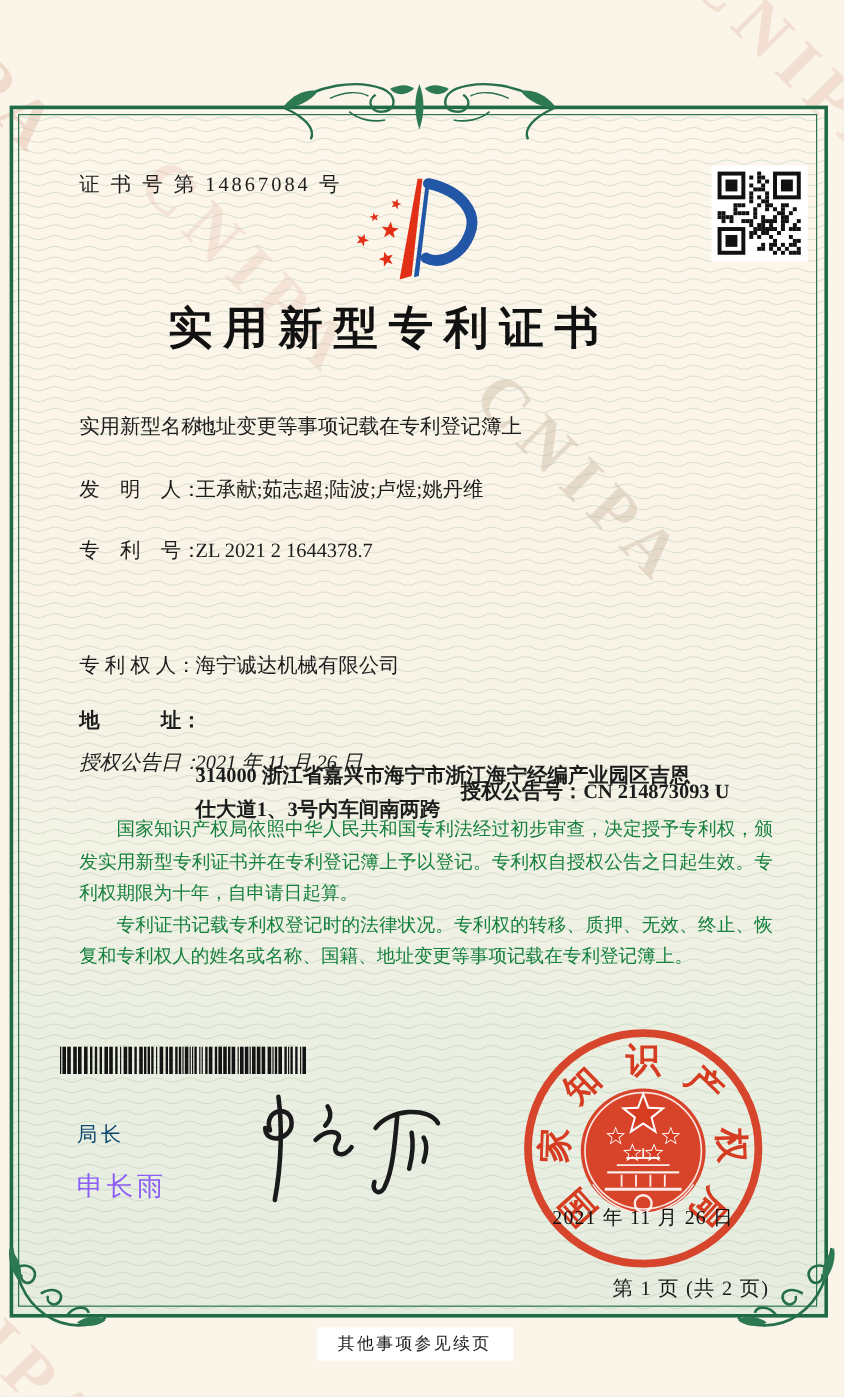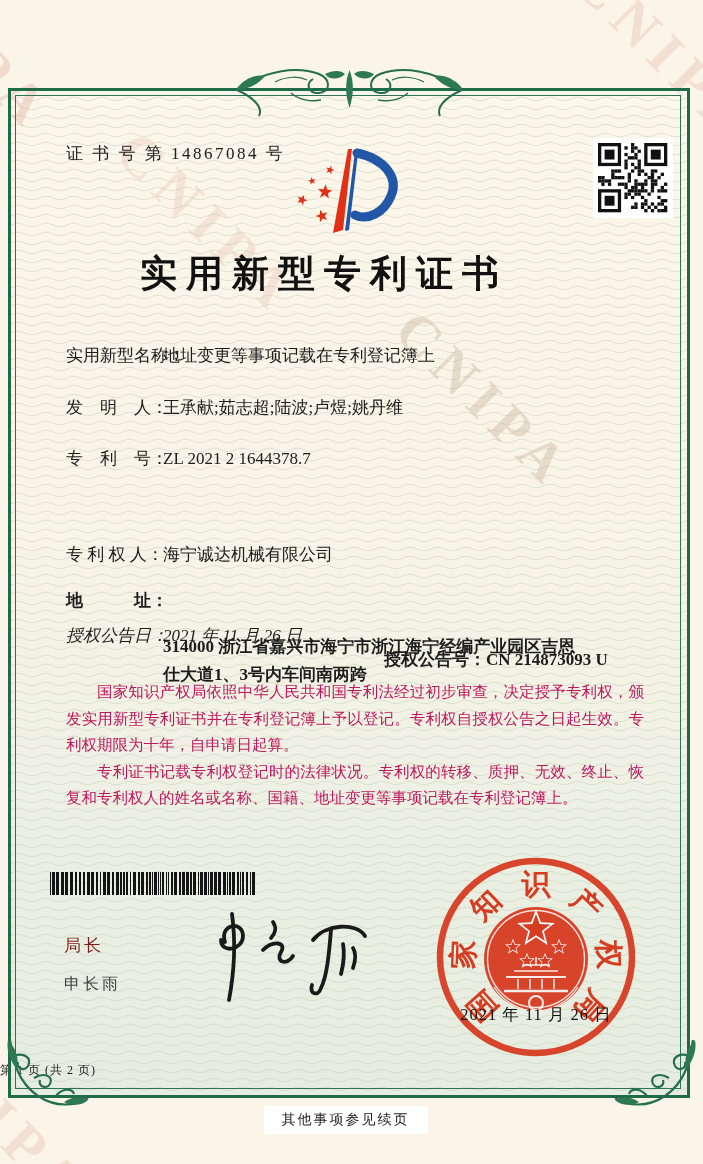--- a/index.html
+++ b/index.html
@@ -31,34 +31,34 @@
   .title{left:0;top:249px;width:648px;text-align:center;font-size:37px;font-weight:bold;
          letter-spacing:9px;z-index:3;color:#111;}
   .frow{left:66px;font-size:17px;z-index:3;white-space:nowrap;}
   .frow .lab{display:inline-block;width:97px;}
   .r1{top:344px;}.r2{top:396px;}.r3{top:447px;text-align:right;}.r4{top:497px;}.r5{top:543px;}
   .r6{top:589px;font-weight:bold;}.r7{top:624px;font-style:italic;}
   .grant2{left:384px;top:648px;font-size:17px;z-index:3;white-space:nowrap;font-weight:bold;}
   .addr-val{display:inline-block;vertical-align:top;line-height:28px;margin-top:44px;}
   .addr-val .line{display:block;white-space:nowrap;}
   .paras{left:66px;top:679px;width:578px;font-size:15.5px;line-height:26.5px;
-         text-align:justify;z-index:3;color:#be185d;}
+         text-align:justify;z-index:3;color:#15803d;}
   .paras p{margin:0;text-indent:2em;}
   .barcode{left:50px;top:872px;z-index:3;}
   .signer-title{left:64px;top:934px;font-size:17px;letter-spacing:3px;z-index:3;
-     font-family:"Liberation Sans","DejaVu Sans",sans-serif;color:#7f1d1d;}
-  .signer-name{left:64px;top:974px;font-size:16px;letter-spacing:3px;z-index:3;
-     font-family:"Liberation Sans","DejaVu Sans",sans-serif;color:#404040;}
+     font-family:"Liberation Sans","DejaVu Sans",sans-serif;color:#0c4a6e;}
+  .signer-name{left:64px;top:974px;font-size:22px;letter-spacing:3px;z-index:3;
+     font-family:"Liberation Sans","DejaVu Sans",sans-serif;color:#8b5cf6;}
   .sig{left:185px;top:910px;z-index:3;}
   .seal{left:436px;top:857px;z-index:4;}
   .seal-char{font-size:29px;font-weight:bold;fill:#d63c22;text-anchor:middle;
      dominant-baseline:central;font-family:"Liberation Serif",serif;}
   .seal-date{left:436px;top:1004px;width:200px;text-align:center;font-size:16.5px;
      letter-spacing:1px;z-index:5;color:#111;}
-  .page-info{left:0;top:1062px;width:641px;text-align:left;font-size:12px;
+  .page-info{left:0;top:1062px;width:641px;text-align:right;font-size:17px;
      letter-spacing:1px;z-index:3;}
   .note-wrap{left:0;top:1106px;width:691px;text-align:center;z-index:3;}
   .note{display:inline-block;background:#ffffff;padding:5px 18px;font-size:14px;letter-spacing:2px;}
 </style>
 </head>
 <body>
 
 <div class="page">
 
   <div class="abs inner-bg"></div>

